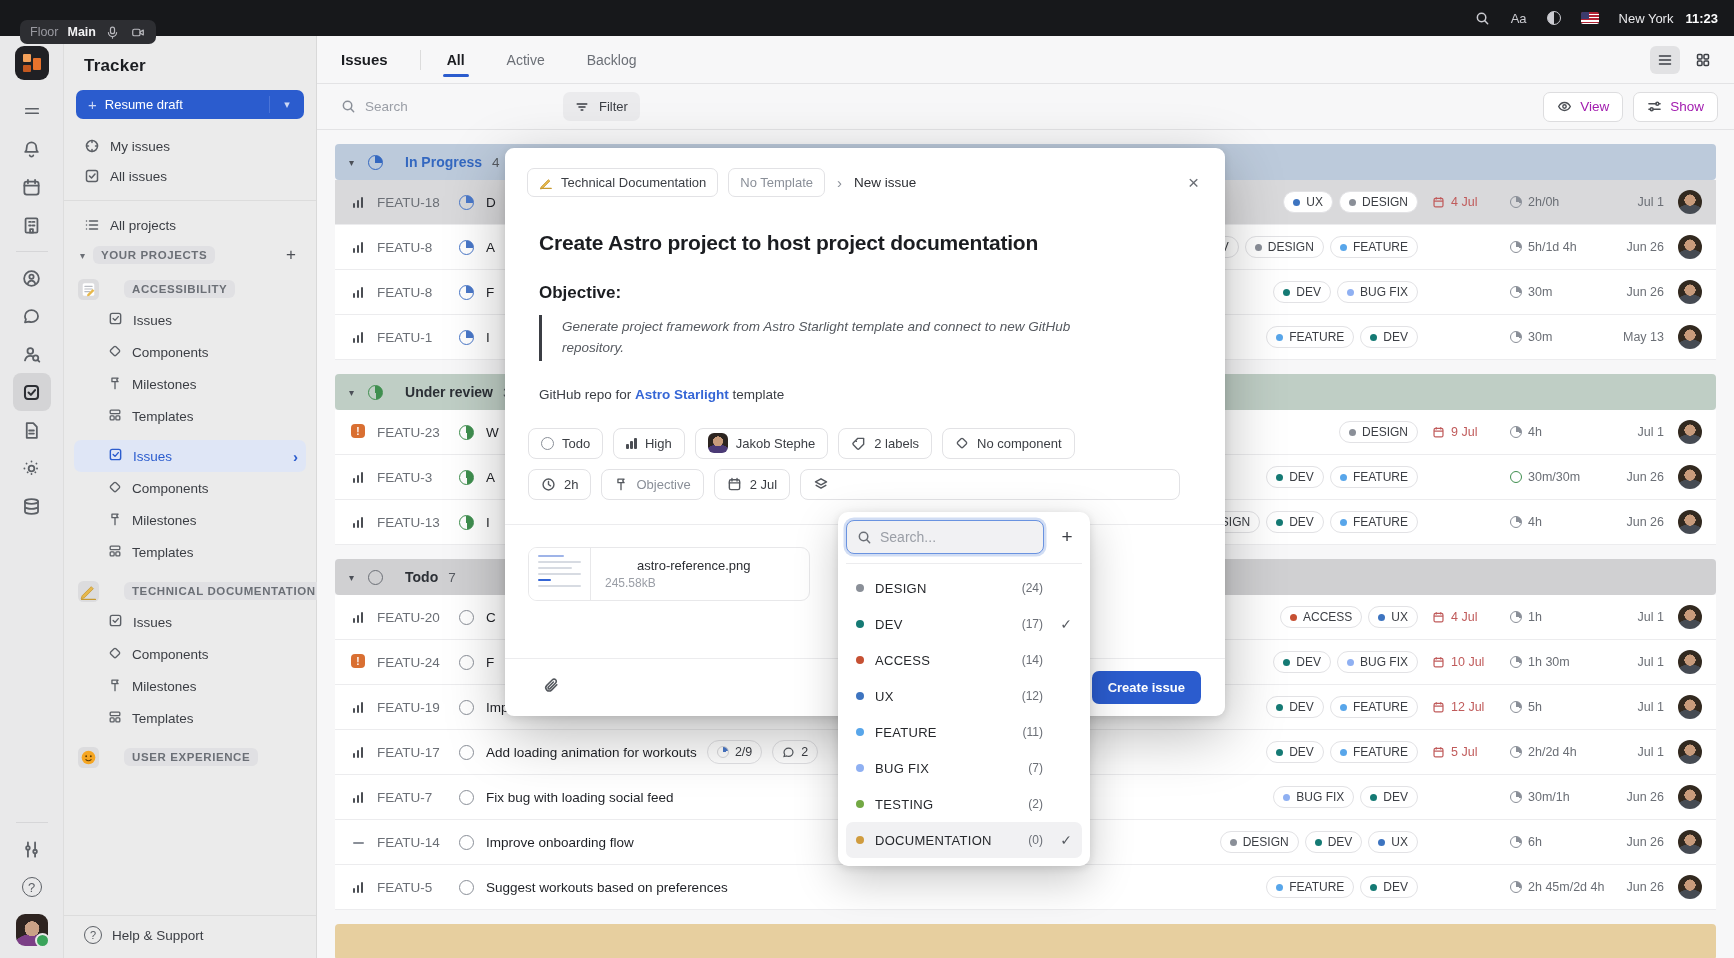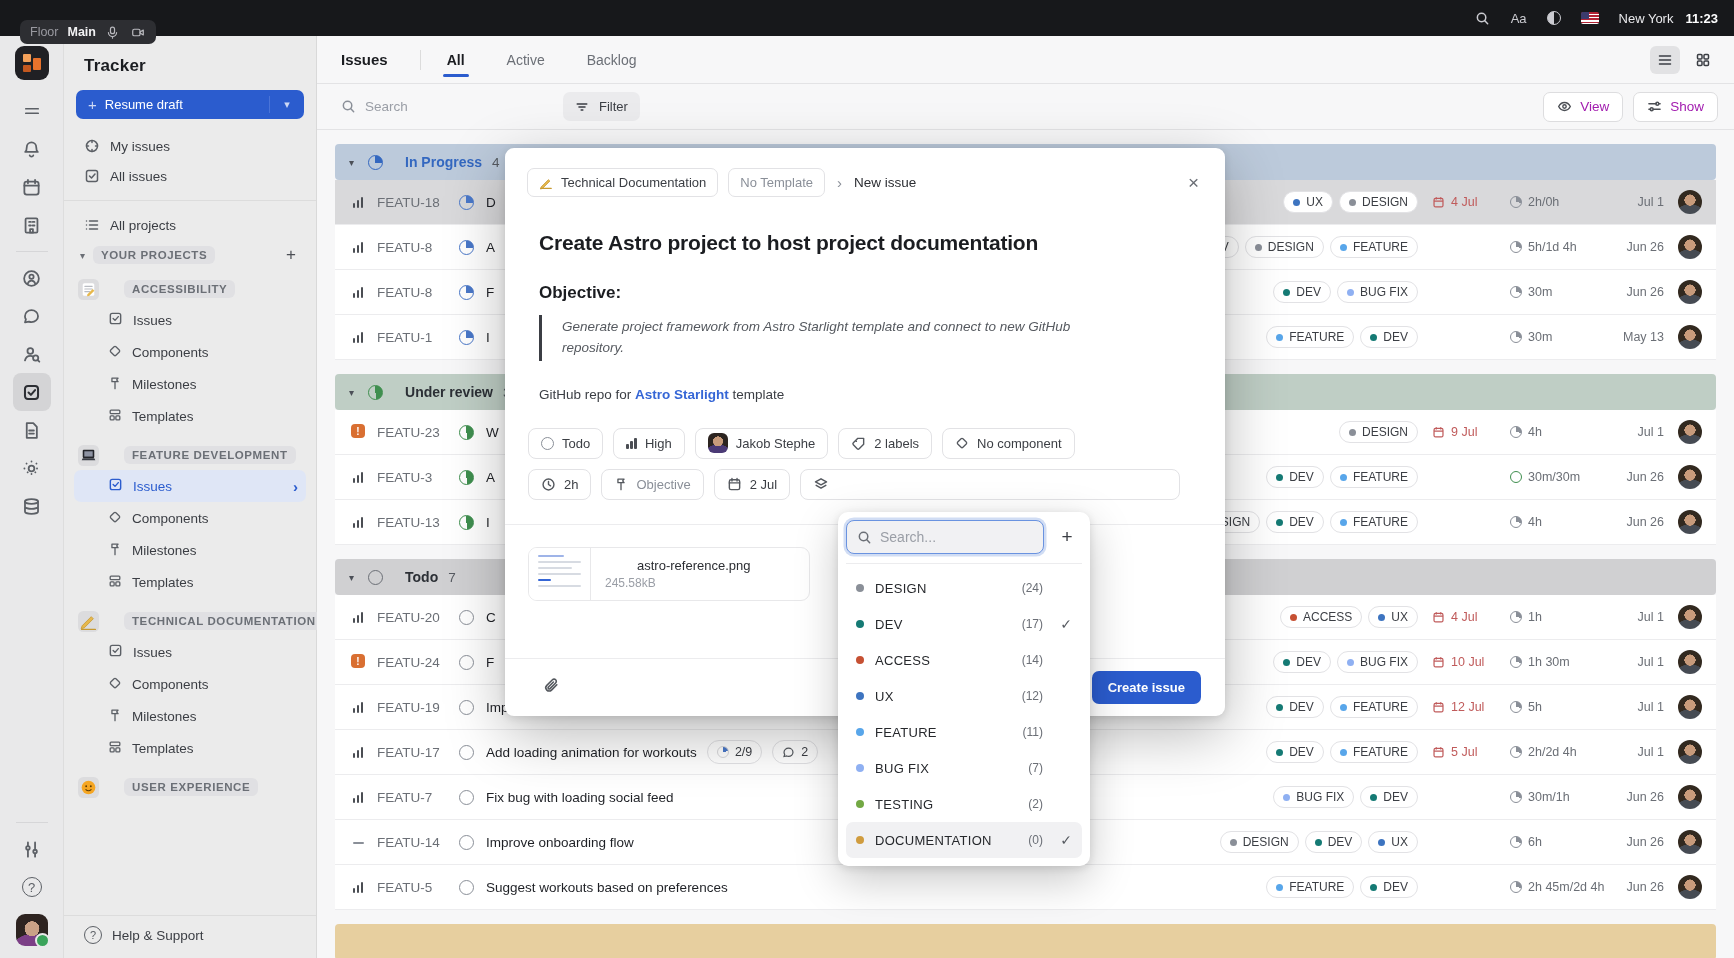--- a/index.html
+++ b/index.html
@@ -425,32 +425,20 @@
                   <rect x="2.5" y="2.5" width="11" height="4" rx="1"></rect>
                   <rect x="2.5" y="9" width="4.5" height="4.5" rx="1"></rect>
                   <rect x="9" y="9" width="4.5" height="4.5" rx="1"></rect>
                 </svg></span>
     <span class="pi-lbl">Templates</span>
 
   </div>
 </div>
 
   <div class="proj">
-    <div class="proj-head">
-      <span class="proj-ico">
-                <svg width="21" height="21" viewBox="0 0 20 20">
-                  <rect width="20" height="20" rx="5" fill="#dcdcde"></rect>
-                  <rect x="4.5" y="4.5" width="11" height="8" rx="1" fill="#23242a"></rect>
-                  <rect x="6" y="6" width="8" height="5" fill="#8e93a3"></rect>
-                  <path d="M3.5 14.5h13l-1-2h-11z" fill="#3a3c45"></path>
-                </svg>
-              </span>
-      <span class="proj-name">FEATURE DEVELOPMENT</span>
-      <span class="proj-dots" style="display: inline;">···</span>
-    </div>
 
   <div class="proj-item active">
     <span class="pi-ico"><svg width="15" height="15" viewBox="0 0 16 16">
                   <rect x="2.5" y="2.5" width="11" height="11" rx="2"></rect>
                   <path d="m5.5 8 2 2 3.5-4"></path>
                 </svg></span>
     <span class="pi-lbl">Issues</span>
     <span class="rchev" style="display: inline;">›</span>
   </div>
 

